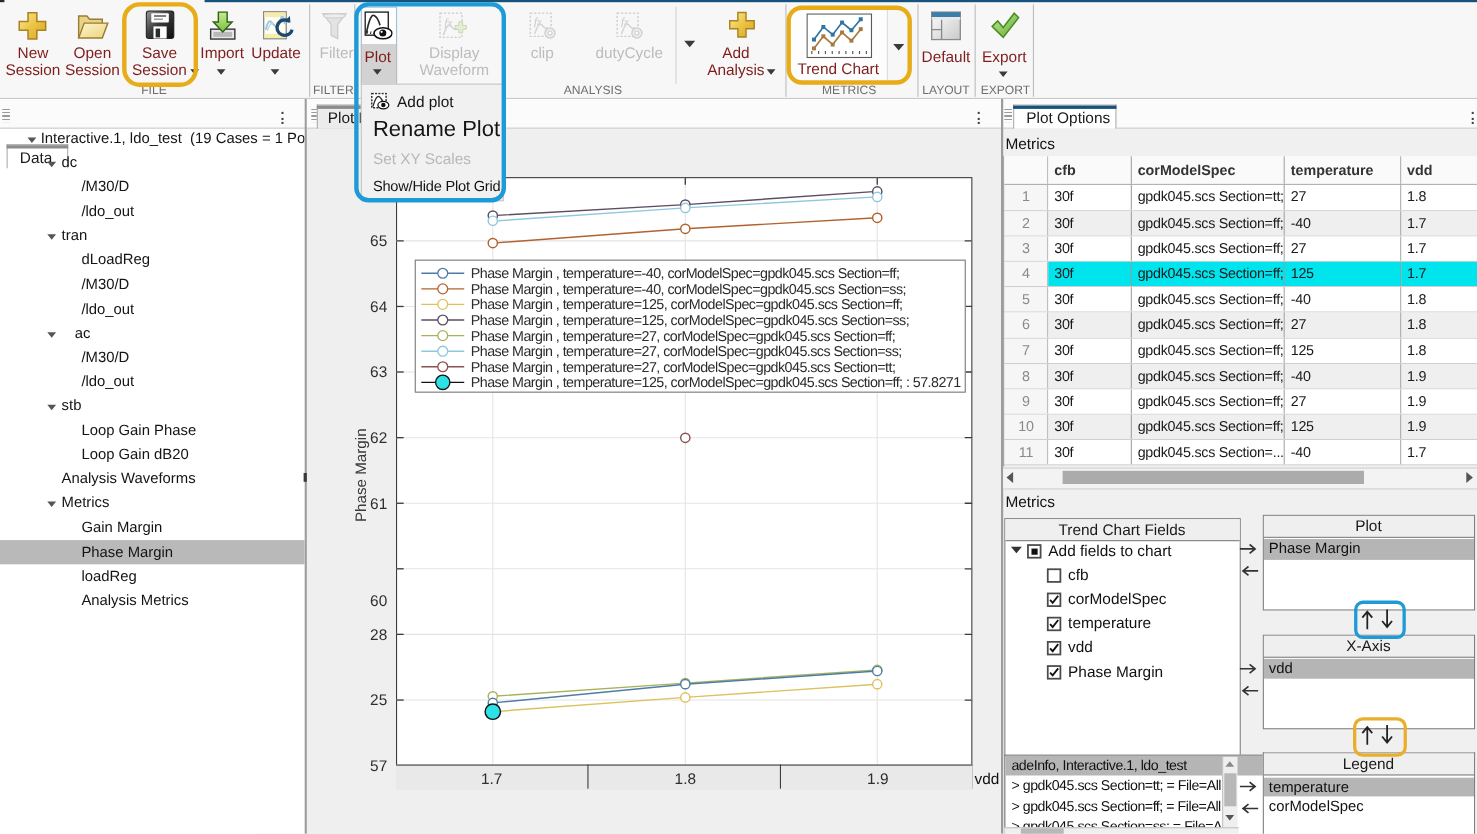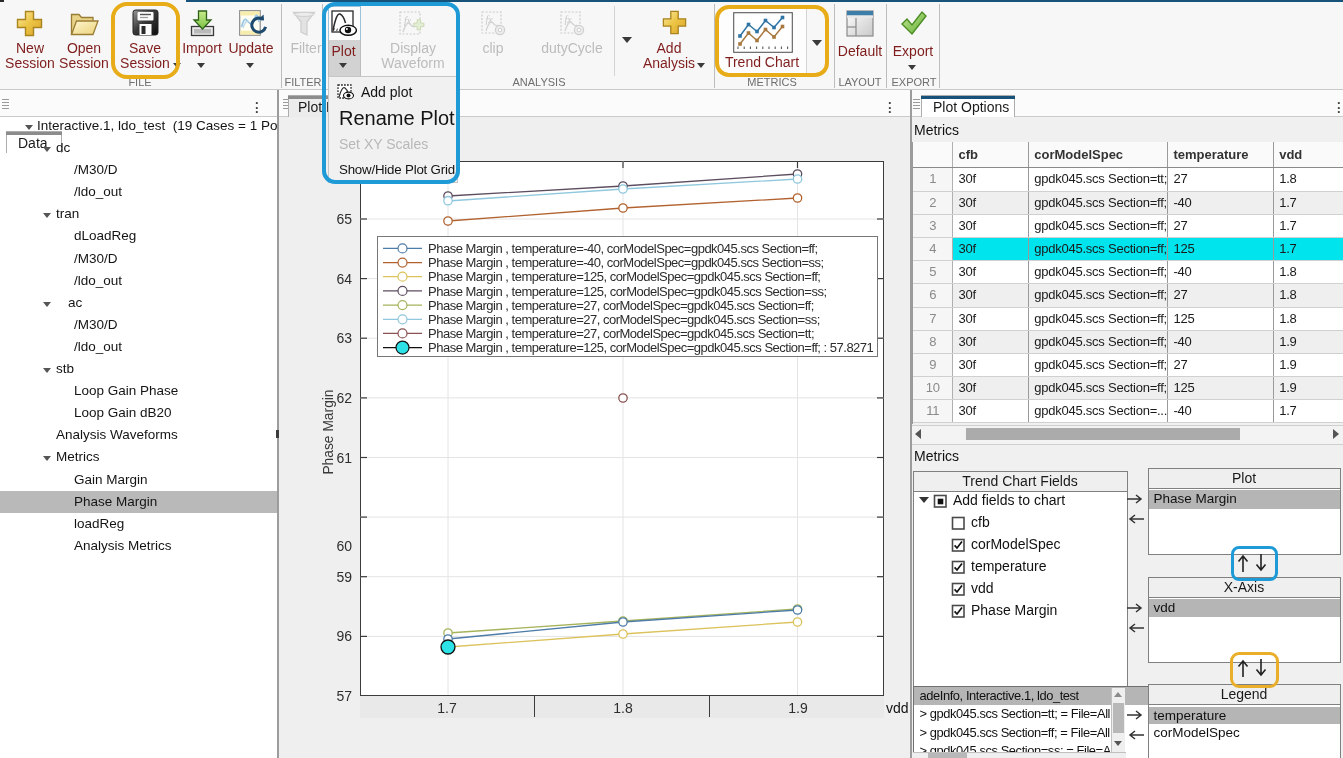--- a/index.html
+++ b/index.html
@@ -354,22 +354,22 @@
 <div class="ab" style="left:593px;top:700px;width:60px;text-align:center;font-size:14px;color:#2e2e2e;">1.8</div>
 <div class="ab" style="left:768px;top:700px;width:60px;text-align:center;font-size:14px;color:#2e2e2e;">1.9</div>
 <div class="ab" style="left:886px;top:700px;font-size:14px;color:#111;">vdd</div>
 
 <div class="ab" style="left:322px;top:211px;width:30px;text-align:right;font-size:14px;color:#2e2e2e;">65</div>
 <div class="ab" style="left:322px;top:271px;width:30px;text-align:right;font-size:14px;color:#2e2e2e;">64</div>
 <div class="ab" style="left:322px;top:330px;width:30px;text-align:right;font-size:14px;color:#2e2e2e;">63</div>
 <div class="ab" style="left:322px;top:390px;width:30px;text-align:right;font-size:14px;color:#2e2e2e;">62</div>
 <div class="ab" style="left:322px;top:450px;width:30px;text-align:right;font-size:14px;color:#2e2e2e;">61</div>
 <div class="ab" style="left:322px;top:509px;width:30px;text-align:right;font-size:14px;color:#2e2e2e;margin-top:29px;">60</div>
-<div class="ab" style="left:322px;top:569px;width:30px;text-align:right;font-size:14px;color:#2e2e2e;">59</div>
-<div class="ab" style="left:322px;top:628px;width:30px;text-align:right;font-size:14px;color:#2e2e2e;">96</div>
+<div class="ab" style="left:322px;top:569px;width:30px;text-align:right;font-size:14px;color:#2e2e2e;">28</div>
+<div class="ab" style="left:322px;top:628px;width:30px;text-align:right;font-size:14px;color:#2e2e2e;">25</div>
 <div class="ab" style="left:322px;top:688px;width:30px;text-align:right;font-size:14px;color:#2e2e2e;">57</div>
 <div class="ab" style="left:275px;top:425px;width:108px;height:14px;transform:rotate(-90deg);font-size:13.8px;color:#3a3a3a;white-space:nowrap;text-align:center;line-height:14px;">Phase Margin</div>
 
 <div class="ab" style="left:377px;top:236px;width:499px;height:119px;background:#fff;border:1px solid #777;">
   <svg width="499" height="119" viewBox="0 0 499 119">
     <g stroke-width="1.3" fill="none">
       <line x1="5" y1="11.4" x2="44" y2="11.4" stroke="#4d7ca8"></line>
       <line x1="5" y1="25.6" x2="44" y2="25.6" stroke="#b2622f"></line>
       <line x1="5" y1="39.7" x2="44" y2="39.7" stroke="#dcc25c"></line>
       <line x1="5" y1="53.9" x2="44" y2="53.9" stroke="#5c4d60"></line>

